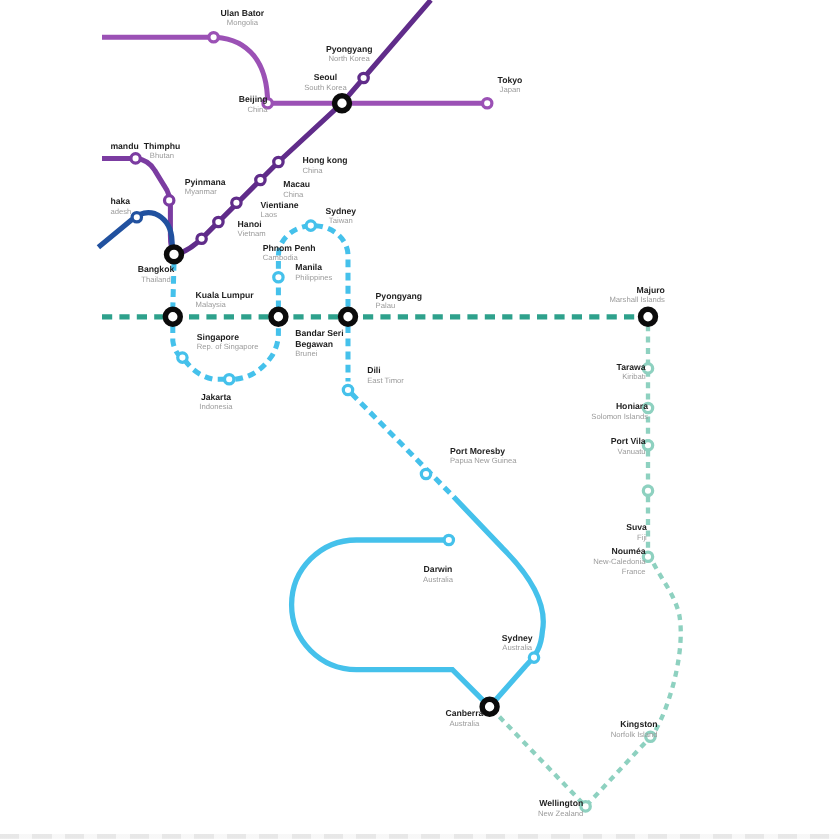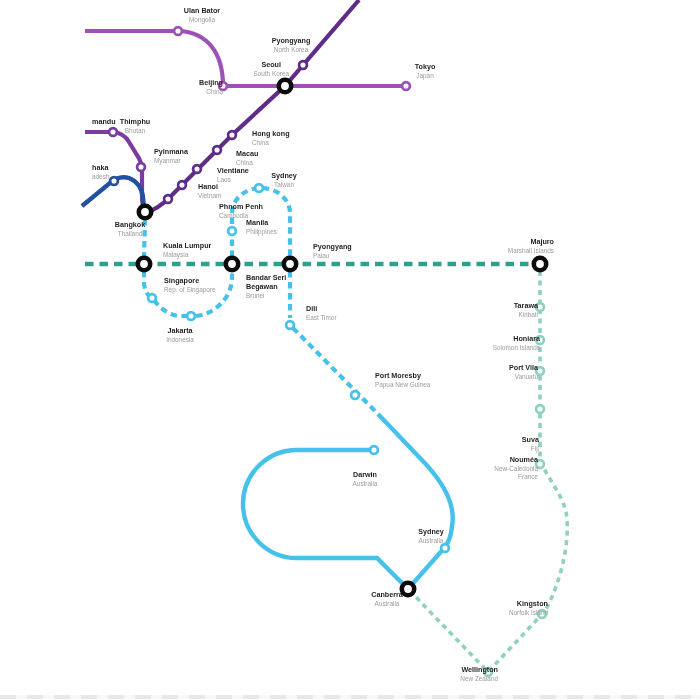--- a/index.html
+++ b/index.html
@@ -186,21 +186,21 @@
       </div>
       <div class="lbl right" style="left: 530px; top: 456px;">
         <div class="nm">Nouméa</div>
         <div class="ct">New-Caledonia</div>
         <div class="ct">France</div>
       </div>
       <div class="lbl right" style="left: 540px; top: 588px; margin-top: 12px;">
         <div class="nm">Kingston</div>
         <div class="ct">Norfolk Island</div>
       </div>
-      <div class="lbl right" style="left: 478px; top: 666px; margin-left: 12px;">
+      <div class="lbl right" style="left: 478px; top: 666px;">
         <div class="nm">Wellington</div>
         <div class="ct">New Zealand</div>
       </div>
       <div class="lbl left" style="left: 367px; top: 372px;">
         <div class="nm">Port Moresby</div>
         <div class="ct">Papua New Guinea</div>
       </div>
       <div class="lbl center" style="left: 357px; top: 459px; margin-top: 12px;">
         <div class="nm">Darwin</div>
         <div class="ct">Australia</div>

